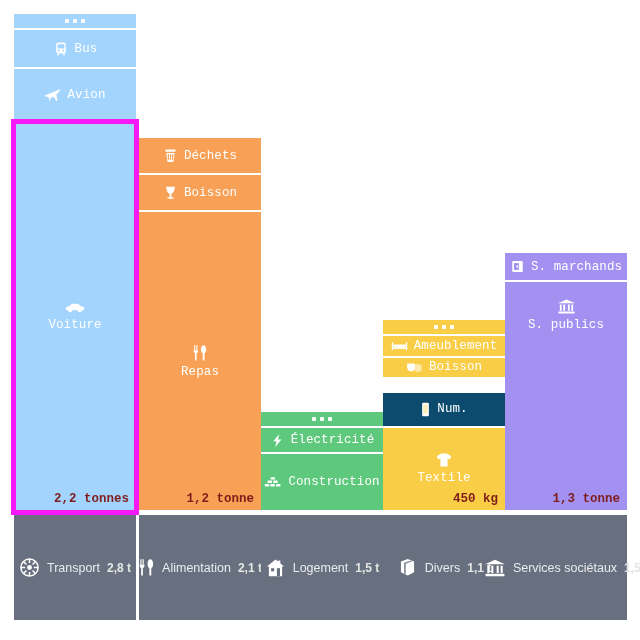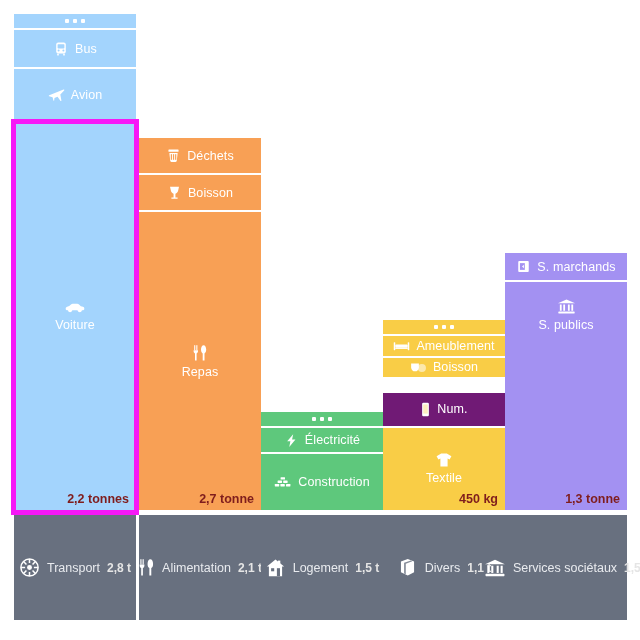--- a/index.html
+++ b/index.html
@@ -21,20 +21,21 @@
   }
 
   
   .column {
     position: absolute;
     width: 122px;
     bottom: 130px;           
     display: flex;
     flex-direction: column;
     justify-content: flex-end;
+    font-family: Liberation Mono, monospace;
   }
   .col-transport { left: 14px;  }
   .col-food      { left: 139px; }
   .col-housing   { left: 261px; }
   .col-misc      { left: 383px; }
   .col-services  { left: 505px; }
 
   .segment {
     position: relative;
     box-sizing: border-box;
@@ -233,21 +234,21 @@
         <span class="seg-icon">
           <svg width="16" height="18" viewBox="0 0 16 18" fill="#ffffff">
             <rect x="2.2" y="1.2" width="1.1" height="5"></rect>
             <rect x="4.3" y="1.2" width="1.1" height="5"></rect>
             <path d="M1.6 6.2h4.4v1.1c0 1-.6 1.8-1.4 2.1v7.1H3v-7.1c-.8-.3-1.4-1.1-1.4-2.1z"></path>
             <path d="M11.6 1.2c1.5 0 2.6 1.9 2.6 4.4 0 1.9-.7 3.4-1.7 3.9v7.1h-1.8V9.5c-1-.5-1.7-2-1.7-3.9 0-2.5 1.1-4.4 2.6-4.4z"></path>
           </svg>
         </span>
         <span class="seg-label">Repas</span>
       </span>
-      <span class="col-total">2,7 tonne</span>
+      <span class="col-total">1,2 tonne</span>
     </div>
   </div>
 
   <div class="column col-housing" style="height:248px;">
     <div class="segment seg-dots" style="background:#5ec87c;">
       <span class="dot"></span>
       <span class="dot"></span>
       <span class="dot"></span>
     </div>
 
@@ -307,21 +308,21 @@
           <svg width="17" height="13" viewBox="0 0 18 13" fill="#ffffff">
             <path d="M1.2 2.2h8.2v4.2c0 2.4-1.8 4.2-4.1 4.2S1.2 8.8 1.2 6.4z"></path>
             <circle cx="12.6" cy="7" r="4.3" fill="#ffffff" opacity="0.55"></circle>
           </svg>
         </span>
         <span class="seg-label">Boisson</span>
       </span>
     </div>
 
 
-    <div class="segment" style="background:#701a75;height:36px;margin-top:14px;">
+    <div class="segment" style="background:#0c4a6e;height:36px;margin-top:14px;">
       <span class="seg-inline">
         <span class="seg-icon">
           <svg width="11" height="15" viewBox="0 0 10 16" fill="#ffffff">
             <rect x="1.4" y="0.8" width="7.2" height="14.4" rx="1.3"></rect>
             <rect x="2.6" y="2.6" width="4.8" height="9.8" fill="#f9cd46" opacity="0.35"></rect>
           </svg>
         </span>
         <span class="seg-label">Num.</span>
       </span>
     </div>

